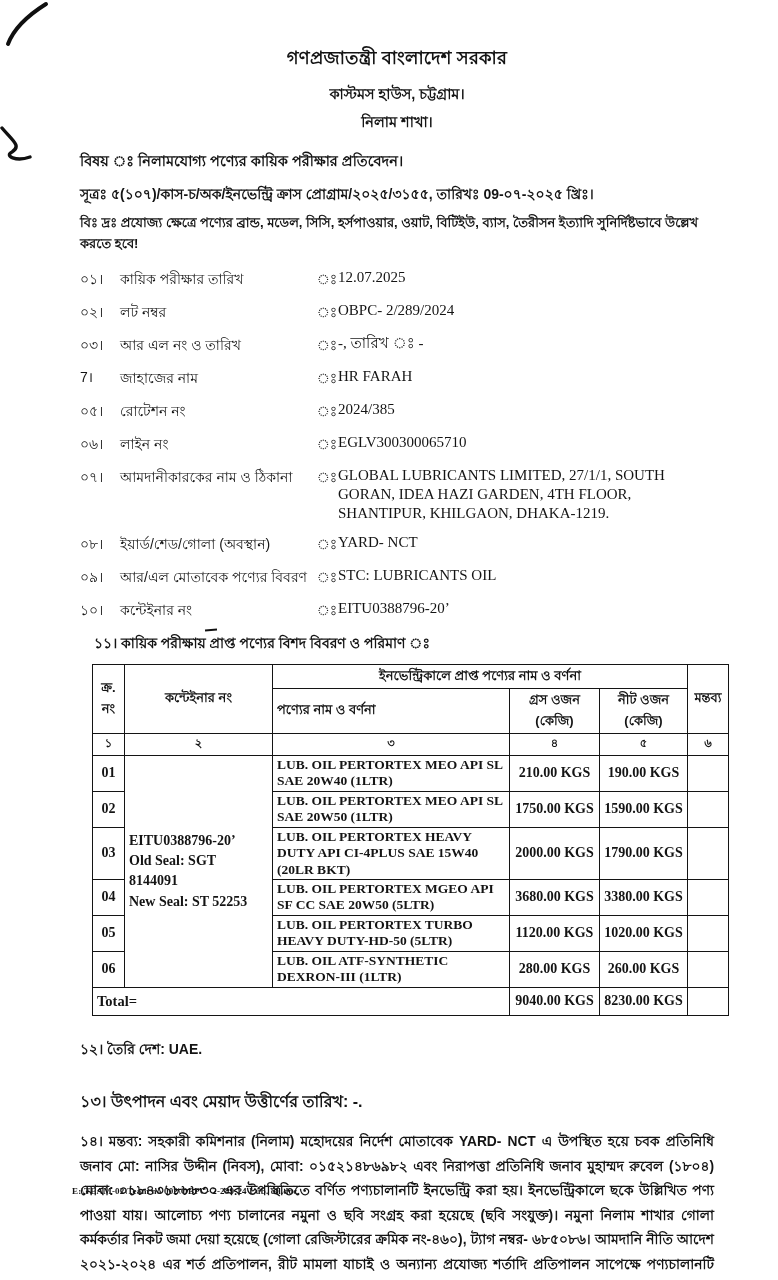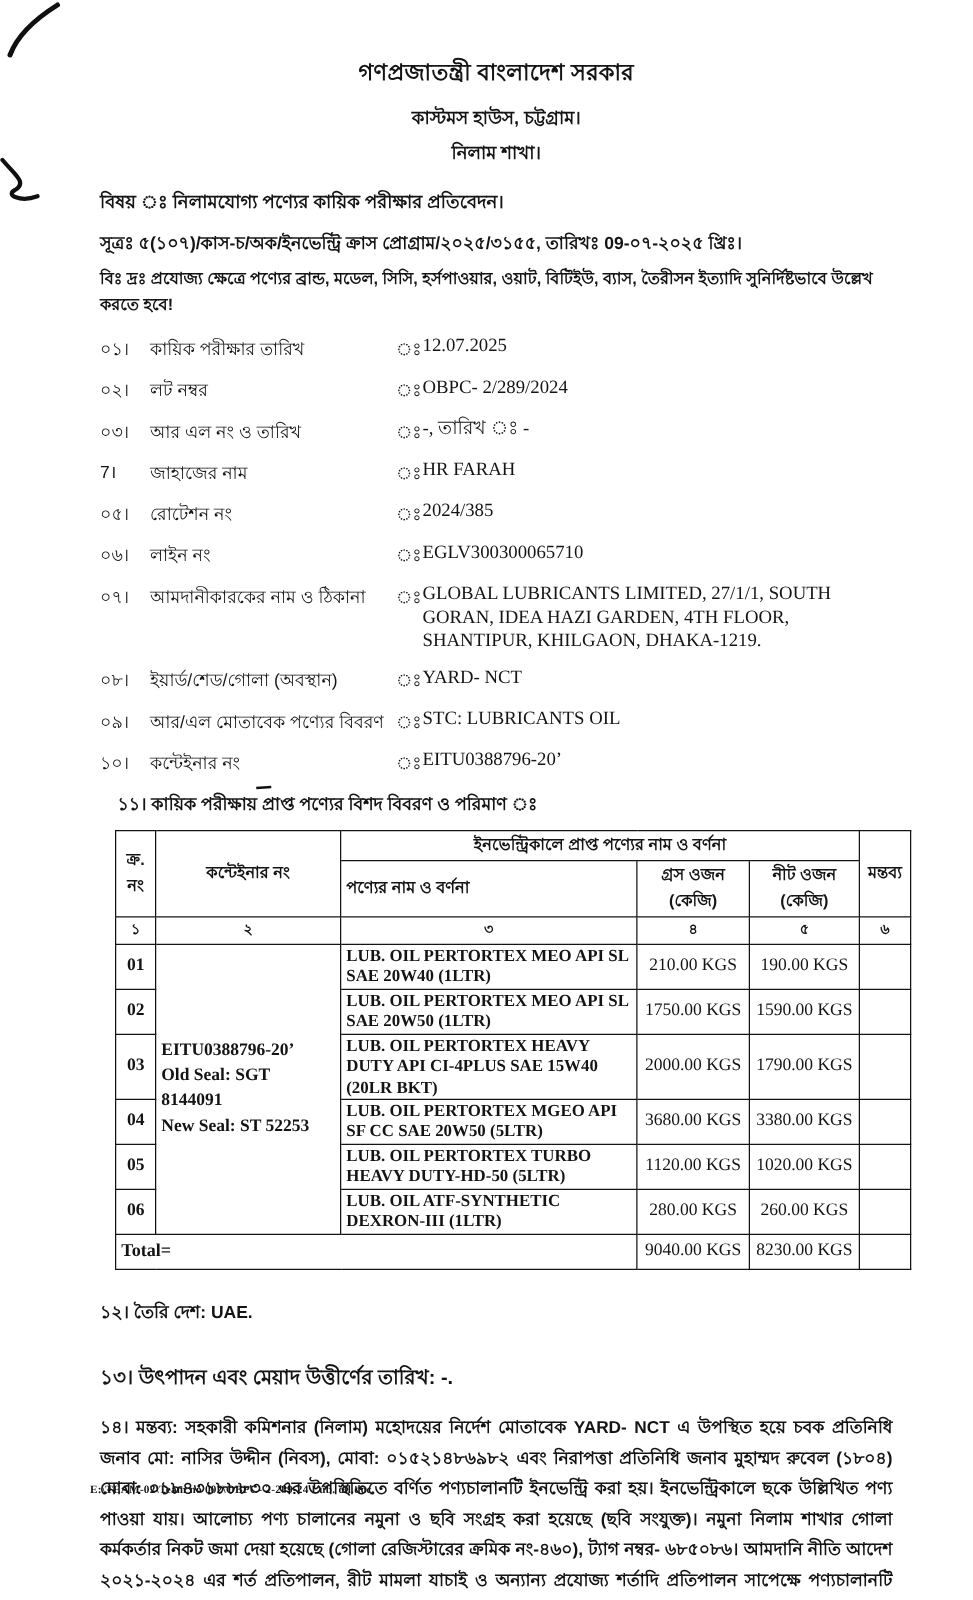--- a/index.html
+++ b/index.html
@@ -35,21 +35,21 @@
   table.goods{border-collapse:collapse;margin-left:12px;width:636px;table-layout:fixed;}
   table.goods th,table.goods td{border:1.6px solid #141414;padding:1px 4px;vertical-align:middle;}
   table.goods th{font-size:13px;font-weight:700;}
   col.c-sl{width:32px;}col.c-cont{width:148px;}col.c-desc{width:237px;}
   col.c-gross{width:90px;}col.c-net{width:88px;}col.c-rem{width:41px;}
   .th-desc{text-align:left;padding-left:5px;}
   .numrow td{font-size:11.5px;font-weight:700;text-align:center;height:15px;padding:0 2px;}
   .sl-cell{font-family:"Liberation Serif","DejaVu Serif",serif;font-size:14px;font-weight:700;text-align:center;}
   .cont-cell{font-family:"Liberation Serif","DejaVu Serif",serif;font-size:14px;font-weight:700;text-align:left;vertical-align:middle;padding-left:5px;line-height:1.45;}
   .desc-cell{font-family:"Liberation Serif","DejaVu Serif",serif;font-size:13.5px;font-weight:700;line-height:1.22;height:33px;}
-  .kg-cell{font-family:"Liberation Serif","DejaVu Serif",serif;font-size:14px;font-weight:400;text-align:center;}
+  .kg-cell{font-family:"Liberation Serif","DejaVu Serif",serif;font-size:14px;font-weight:700;text-align:center;}
   .total-cell{font-family:"Liberation Serif","DejaVu Serif",serif;font-size:14.5px;font-weight:700;padding-right:6px;height:25px;}
 
   .item12{font-size:14px;font-weight:700;margin-top:22px;}
   .item13{font-size:16px;font-weight:700;margin-top:27px;}
   .item14{font-size:13.8px;font-weight:700;margin-top:14px;line-height:1.78;text-align:justify;}
 
   
   .sigs{display:flex;justify-content:space-between;margin-top:2px;}
   .sig-col{text-align:center;font-size:12.3px;font-weight:700;line-height:1.5;}
   .sig-col .scribble{display:block;margin:0 auto -2px auto;}

